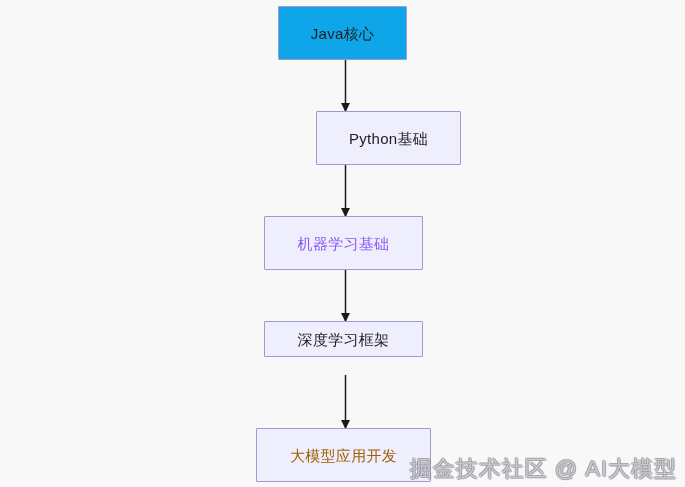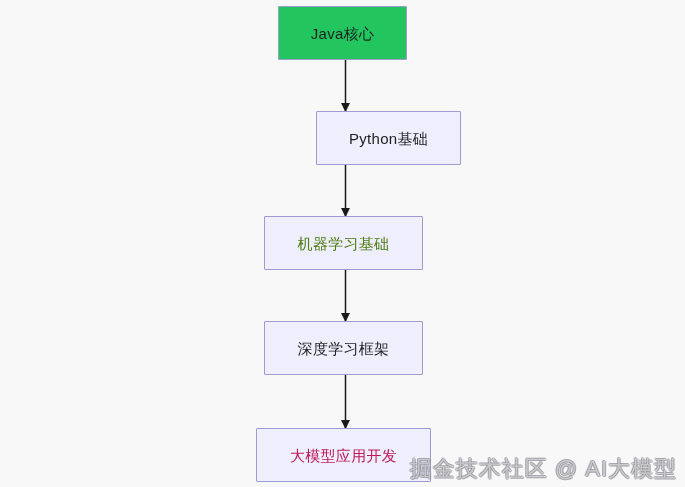--- a/index.html
+++ b/index.html
@@ -80,35 +80,35 @@
       </marker>
     </defs>
     <g id="edges-group">
         <line x1="345.5" y1="60" x2="345.5" y2="111" stroke="#1a1a1a" stroke-width="1.5" marker-end="url(#arrowhead)"></line>
         <line x1="345.5" y1="165" x2="345.5" y2="216" stroke="#1a1a1a" stroke-width="1.5" marker-end="url(#arrowhead)"></line>
         <line x1="345.5" y1="270" x2="345.5" y2="321" stroke="#1a1a1a" stroke-width="1.5" marker-end="url(#arrowhead)"></line>
         <line x1="345.5" y1="375" x2="345.5" y2="428" stroke="#1a1a1a" stroke-width="1.5" marker-end="url(#arrowhead)"></line>
       </g>
   </svg>
 
-  <div class="node-box" style="left: 278px; top: 6px; width: 129px; height: 54px; background: #22c55e; border-color: rgb(159, 154, 208);">
+  <div class="node-box" style="left: 278px; top: 6px; width: 129px; height: 54px; background: #0ea5e9; border-color: rgb(159, 154, 208);">
     <span class="node-label" style="color: rgb(31, 31, 34);">Java核心</span>
   </div>
 
   <div class="node-box" style="left: 271px; top: 111px; width: 145px; height: 54px; background: rgb(238, 238, 252); border-color: rgb(159, 154, 208); margin-left: 45px;">
     <span class="node-label" style="color: rgb(31, 31, 34);">Python基础</span>
   </div>
 
   <div class="node-box" style="left: 264px; top: 216px; width: 159px; height: 54px; background: rgb(238, 238, 252); border-color: rgb(159, 154, 208);">
-    <span class="node-label" style="color: #4d7c0f;">机器学习基础</span>
+    <span class="node-label" style="color: #8b5cf6;">机器学习基础</span>
   </div>
 
-  <div class="node-box" style="left: 264px; top: 321px; width: 159px; height: 54px; background: rgb(238, 238, 252); border-color: rgb(159, 154, 208);">
+  <div class="node-box" style="left: 264px; top: 321px; width: 159px; height: 36px; background: rgb(238, 238, 252); border-color: rgb(159, 154, 208);">
     <span class="node-label" style="color: rgb(31, 31, 34);">深度学习框架</span>
   </div>
 
   <div class="node-box" style="left: 256px; top: 428px; width: 175px; height: 54px; background: rgb(238, 238, 252); border-color: rgb(159, 154, 208);">
-    <span class="node-label" style="color: #be185d;">大模型应用开发</span>
+    <span class="node-label" style="color: #a16207;">大模型应用开发</span>
   </div>
 
   <div id="watermark">掘金技术社区 @ AI大模型</div>
 
 </div>
 
 </body></html>

